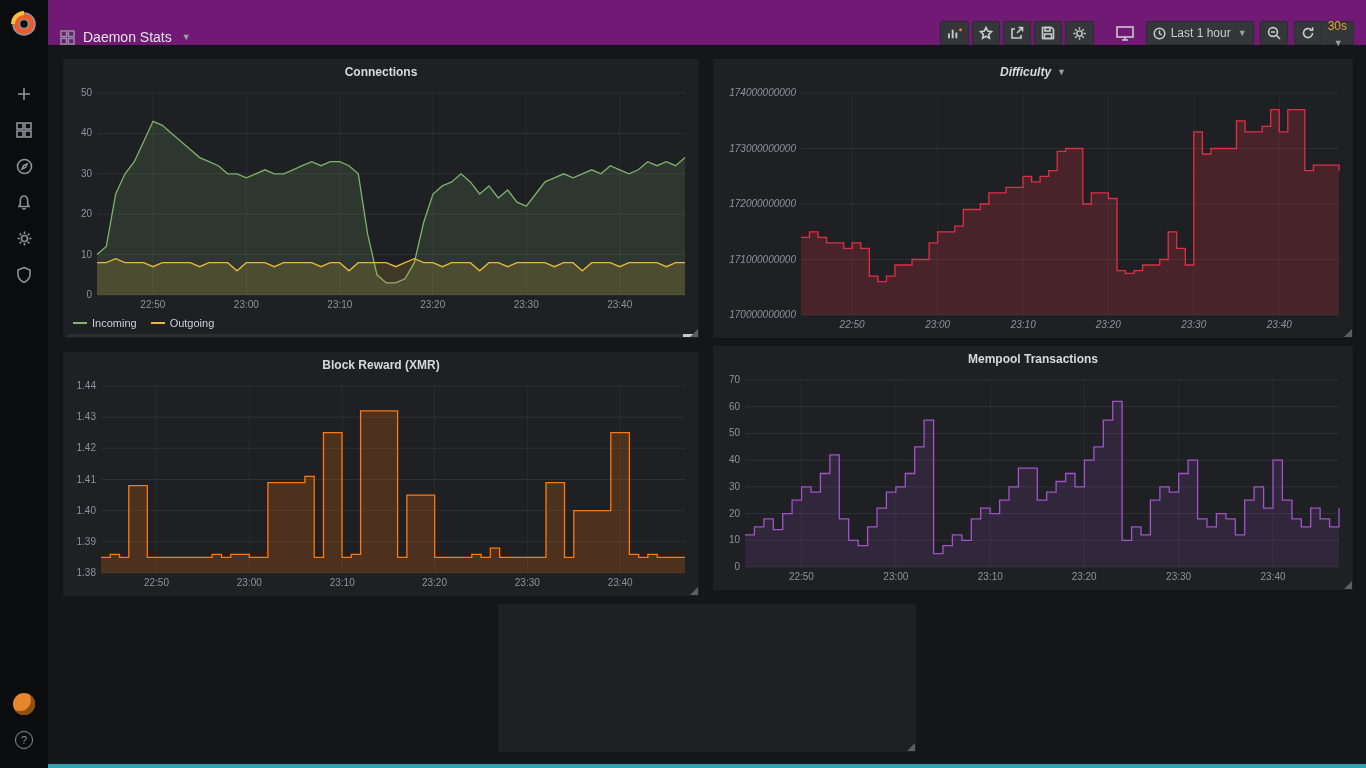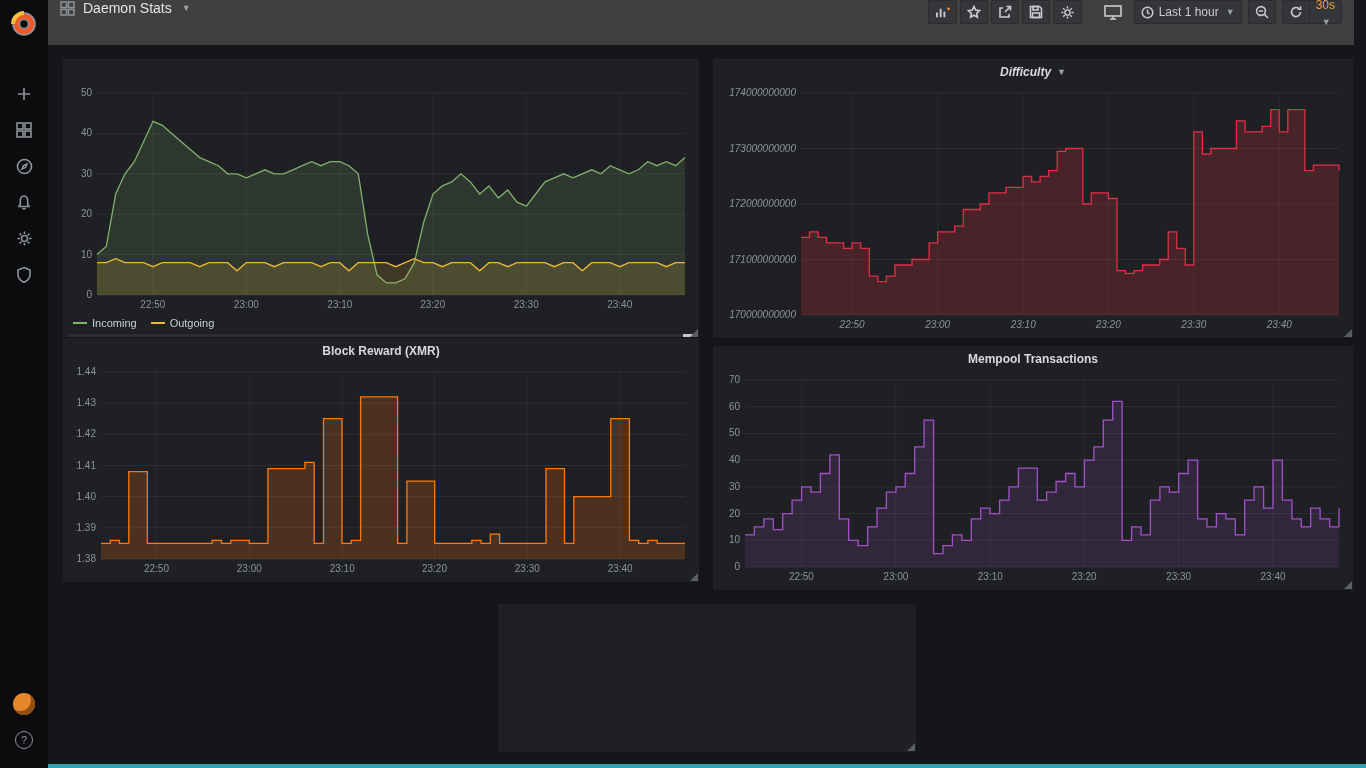--- a/index.html
+++ b/index.html
@@ -13,22 +13,22 @@
                cursor:pointer; color:#8e9299; }
   .side-icon svg { stroke:#8e9299; fill:none; stroke-width:1.6; }
   .logo { margin-top:6px; margin-bottom:34px; height:36px; }
   .spacer { flex:1; }
   .avatar-dot { width:22px; height:22px; border-radius:50%; background:#e8862c;
                 box-shadow:inset -4px -4px 0 #8f4f13; }
   .help-circle { width:18px; height:18px; border-radius:50%; border:1.5px solid #8e9299;
                  font-size:11px; color:#8e9299; display:flex; align-items:center; justify-content:center; }
 
   
-  .topnav { position:absolute; left:48px; top:0; right:12px; height:45px; background:#404040;
-            display:flex; align-items:flex-start; padding:0 12px; z-index:4; }
+  .topnav { position:absolute; left:48px; top:0; right:0; height:45px; background:#701a75;
+            display:flex; align-items:flex-end; padding:0 12px; z-index:4; }
   .nav-left { display:flex; align-items:center; gap:8px; }
   .nav-title { font-size:14px; color:#e3e4e6; }
   .caret { font-size:9px; color:#9aa0a6; margin-left:2px; }
   .nav-right { margin-left:auto; display:flex; align-items:center; gap:6px; }
   .nav-btn { height:24px; min-width:26px; padding:0 6px; background:#343639; border:1px solid #2a2c2f;
              border-radius:2px; color:#c9cbce; display:flex; align-items:center; justify-content:center;
              gap:5px; font-size:12px; cursor:pointer; }
   .nav-btn svg { stroke:#c9cbce; fill:none; stroke-width:1.6; }
   .btn-group { display:flex; gap:3px; margin-right:10px; }
   .nav-btn.plain { background:transparent; border:none; }
@@ -192,20 +192,21 @@
       </button>
       <button class="nav-btn">
         <span class="refresh-label">30s</span>
         <span class="caret">▼</span>
       </button>
     </div>
   </div>
 </header>
 
 <section class="panel" style="left:62px; top:58px; width:638px; height:281px;">
+  <div class="panel-title">Connections</div>
   <div class="chart-box with-legend" id="chart-connections"><svg width="626" height="227">
         <line x1="30" x2="618" y1="210" y2="210" stroke="#ffffff" stroke-opacity="0.07"></line>
         <text x="25" y="213" text-anchor="end" fill="#8d939c" font-size="10" class="axis">0</text>
         <line x1="30" x2="618" y1="169.60000000000002" y2="169.60000000000002" stroke="#ffffff" stroke-opacity="0.07"></line>
         <text x="25" y="172.60000000000002" text-anchor="end" fill="#8d939c" font-size="10" class="axis">10</text>
         <line x1="30" x2="618" y1="129.2" y2="129.2" stroke="#ffffff" stroke-opacity="0.07"></line>
         <text x="25" y="132.2" text-anchor="end" fill="#8d939c" font-size="10" class="axis">20</text>
         <line x1="30" x2="618" y1="88.80000000000001" y2="88.80000000000001" stroke="#ffffff" stroke-opacity="0.07"></line>
         <text x="25" y="91.80000000000001" text-anchor="end" fill="#8d939c" font-size="10" class="axis">30</text>
         <line x1="30" x2="618" y1="48.39999999999999" y2="48.39999999999999" stroke="#ffffff" stroke-opacity="0.07"></line>
@@ -272,21 +273,21 @@
         <line x1="476.74" x2="476.74" y1="8" y2="230" stroke="#ffffff" stroke-opacity="0.05"></line>
         <text x="476.74" y="243" text-anchor="middle" fill="#8d939c" font-size="10" class="axis">23:30</text>
         <line x1="562.2819999999999" x2="562.2819999999999" y1="8" y2="230" stroke="#ffffff" stroke-opacity="0.05"></line>
         <text x="562.2819999999999" y="243" text-anchor="middle" fill="#8d939c" font-size="10" class="axis">23:40</text>
         <path d="M84.0,152.3L92.5,152.3L92.5,146.8L101.1,146.8L101.1,152.3L109.6,152.3L109.6,157.8L118.2,157.8L118.2,157.8L126.7,157.8L126.7,163.4L135.2,163.4L135.2,157.8L143.8,157.8L143.8,163.4L152.3,163.4L152.3,191.2L160.9,191.2L160.9,196.7L169.4,196.7L169.4,191.2L177.9,191.2L177.9,180.0L186.5,180.0L186.5,180.0L195.0,180.0L195.0,174.5L203.6,174.5L203.6,174.5L212.1,174.5L212.1,157.8L220.6,157.8L220.6,146.8L229.2,146.8L229.2,146.8L237.7,146.8L237.7,141.2L246.3,141.2L246.3,124.5L254.8,124.5L254.8,124.5L263.3,124.5L263.3,119.0L271.9,119.0L271.9,107.9L280.4,107.9L280.4,107.9L289.0,107.9L289.0,102.3L297.5,102.3L297.5,102.3L306.0,102.3L306.0,91.3L314.6,91.3L314.6,96.8L323.1,96.8L323.1,91.3L331.7,91.3L331.7,85.7L340.2,85.7L340.2,66.3L348.7,66.3L348.7,63.5L357.3,63.5L357.3,63.5L365.8,63.5L365.8,119.0L374.3,119.0L374.3,107.9L382.9,107.9L382.9,107.9L391.4,107.9L391.4,113.5L400.0,113.5L400.0,185.6L408.5,185.6L408.5,188.4L417.0,188.4L417.0,185.6L425.6,185.6L425.6,180.0L434.1,180.0L434.1,180.0L442.7,180.0L442.7,174.5L451.2,174.5L451.2,146.8L459.7,146.8L459.7,163.4L468.3,163.4L468.3,180.0L476.8,180.0L476.8,46.8L485.4,46.8L485.4,69.0L493.9,69.0L493.9,63.5L502.4,63.5L502.4,63.5L511.0,63.5L511.0,63.5L519.5,63.5L519.5,35.8L528.1,35.8L528.1,46.8L536.6,46.8L536.6,46.8L545.1,46.8L545.1,41.3L553.7,41.3L553.7,24.7L562.2,24.7L562.2,46.8L570.8,46.8L570.8,24.7L579.3,24.7L579.3,24.7L587.8,24.7L587.8,85.7L596.4,85.7L596.4,80.2L604.9,80.2L604.9,80.2L613.5,80.2L613.5,80.2L622.0,80.2L622.0,85.7L622.0,230.0L84.0,230.0Z" fill="#e02f44" fill-opacity="0.22" stroke="none"></path>
         <path d="M84.0,152.3L92.5,152.3L92.5,146.8L101.1,146.8L101.1,152.3L109.6,152.3L109.6,157.8L118.2,157.8L118.2,157.8L126.7,157.8L126.7,163.4L135.2,163.4L135.2,157.8L143.8,157.8L143.8,163.4L152.3,163.4L152.3,191.2L160.9,191.2L160.9,196.7L169.4,196.7L169.4,191.2L177.9,191.2L177.9,180.0L186.5,180.0L186.5,180.0L195.0,180.0L195.0,174.5L203.6,174.5L203.6,174.5L212.1,174.5L212.1,157.8L220.6,157.8L220.6,146.8L229.2,146.8L229.2,146.8L237.7,146.8L237.7,141.2L246.3,141.2L246.3,124.5L254.8,124.5L254.8,124.5L263.3,124.5L263.3,119.0L271.9,119.0L271.9,107.9L280.4,107.9L280.4,107.9L289.0,107.9L289.0,102.3L297.5,102.3L297.5,102.3L306.0,102.3L306.0,91.3L314.6,91.3L314.6,96.8L323.1,96.8L323.1,91.3L331.7,91.3L331.7,85.7L340.2,85.7L340.2,66.3L348.7,66.3L348.7,63.5L357.3,63.5L357.3,63.5L365.8,63.5L365.8,119.0L374.3,119.0L374.3,107.9L382.9,107.9L382.9,107.9L391.4,107.9L391.4,113.5L400.0,113.5L400.0,185.6L408.5,185.6L408.5,188.4L417.0,188.4L417.0,185.6L425.6,185.6L425.6,180.0L434.1,180.0L434.1,180.0L442.7,180.0L442.7,174.5L451.2,174.5L451.2,146.8L459.7,146.8L459.7,163.4L468.3,163.4L468.3,180.0L476.8,180.0L476.8,46.8L485.4,46.8L485.4,69.0L493.9,69.0L493.9,63.5L502.4,63.5L502.4,63.5L511.0,63.5L511.0,63.5L519.5,63.5L519.5,35.8L528.1,35.8L528.1,46.8L536.6,46.8L536.6,46.8L545.1,46.8L545.1,41.3L553.7,41.3L553.7,24.7L562.2,24.7L562.2,46.8L570.8,46.8L570.8,24.7L579.3,24.7L579.3,24.7L587.8,24.7L587.8,85.7L596.4,85.7L596.4,80.2L604.9,80.2L604.9,80.2L613.5,80.2L613.5,80.2L622.0,80.2L622.0,85.7" fill="none" stroke="#e02f44" stroke-width="1.3"></path>
       </svg></div>
   <div class="resize-handle"></div>
 </section>
 
-<section class="panel" style="left:62px; top:337px; width:638px; height:246px;text-align:center;">
+<section class="panel" style="left:62px; top:351px; width:638px; height:246px;text-align:center;">
   <div class="panel-title">Block Reward (XMR)</div>
   <div class="chart-box" id="chart-block-reward"><svg width="626" height="212">
         <line x1="34" x2="618" y1="195" y2="195" stroke="#ffffff" stroke-opacity="0.07"></line>
         <text x="29" y="198" text-anchor="end" fill="#8d939c" font-size="10" class="axis">1.38</text>
         <line x1="34" x2="618" y1="163.83333333333334" y2="163.83333333333334" stroke="#ffffff" stroke-opacity="0.07"></line>
         <text x="29" y="166.83333333333334" text-anchor="end" fill="#8d939c" font-size="10" class="axis">1.39</text>
         <line x1="34" x2="618" y1="132.66666666666669" y2="132.66666666666669" stroke="#ffffff" stroke-opacity="0.07"></line>
         <text x="29" y="135.66666666666669" text-anchor="end" fill="#8d939c" font-size="10" class="axis">1.40</text>
         <line x1="34" x2="618" y1="101.5" y2="101.5" stroke="#ffffff" stroke-opacity="0.07"></line>
         <text x="29" y="104.5" text-anchor="end" fill="#8d939c" font-size="10" class="axis">1.41</text>

